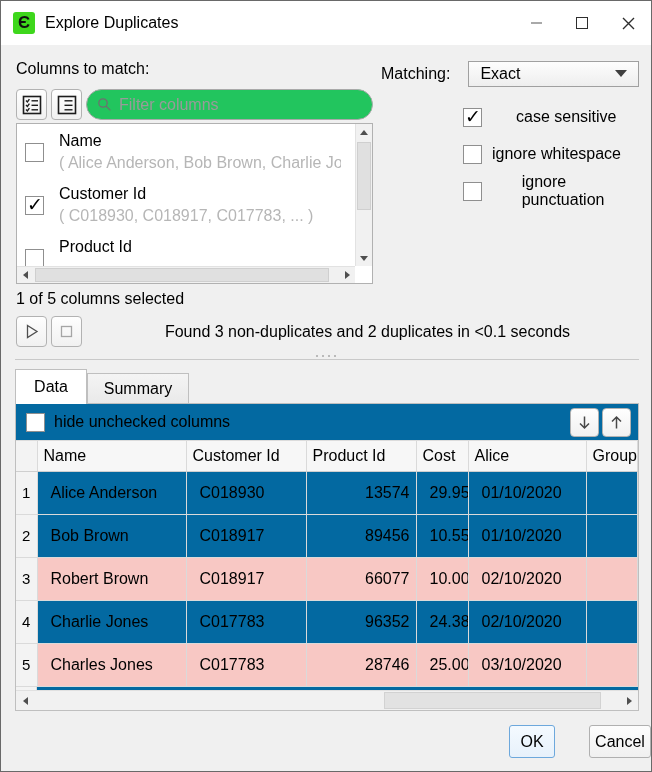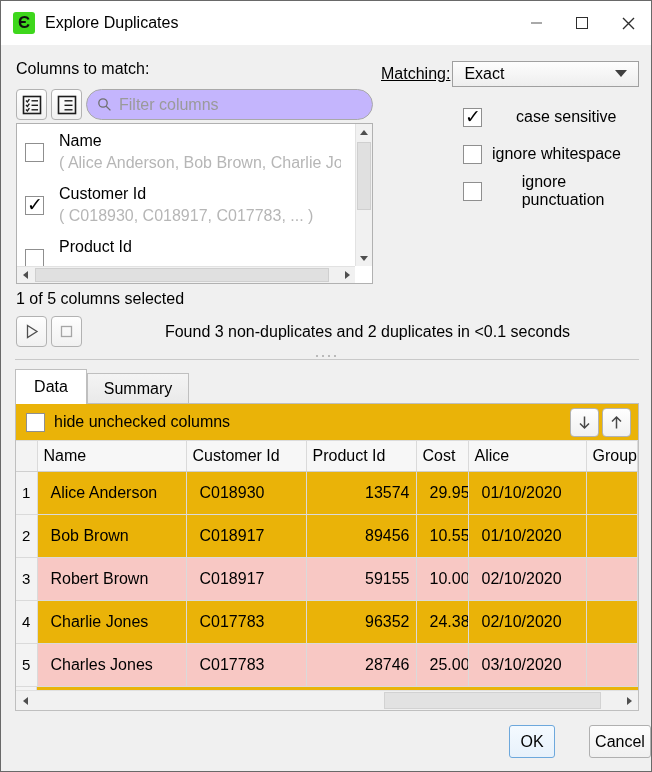--- a/index.html
+++ b/index.html
@@ -17,21 +17,21 @@
   .title { margin-left:10px; }
   .win-controls { margin-left:auto; display:flex; height:100%; }
   .win-btn { width:46px; height:100%; display:flex; align-items:center; justify-content:center; }
   .min-glyph { width:11px; height:2px; background:#a9a9a9; }
   .max-glyph { width:12px; height:12px; border:1.4px solid #2e2e2e; }
   
   .lbl-columns { position:absolute; left:15px; top:59px; }
   .tool-btn { position:absolute; top:88px; width:31px; height:31px; border:1px solid #b2b2b2; border-radius:4px;
               background:linear-gradient(#fefefe,#f1f1f1); display:flex; align-items:center; justify-content:center; }
   .btn-checkall { left:15px; } .btn-uncheckall { left:50px; }
-  .search { position:absolute; left:85px; top:88px; width:287px; height:31px; background:#c4b5fd;
+  .search { position:absolute; left:85px; top:88px; width:287px; height:31px; background:#22c55e;
             border:1px solid #a9a9a9; border-radius:16px; display:flex; align-items:center; padding:0 10px; }
   .search input { flex:1; border:none; outline:none; background:transparent; font:inherit; color:#222; margin-left:7px; }
   .search input::placeholder { color:#9a9a9a; }
   .collist { position:absolute; left:15px; top:122px; width:357px; height:161px; background:#fff;
              border:1px solid #b1b1b1; overflow:hidden; }
   .colitem { position:relative; height:53px; padding:5px 0 0 8px; display:flex; }
   .colitem .cb { margin-top:14px; flex:0 0 auto; }
   .colitem-text { margin-left:15px; width:282px; overflow:hidden; white-space:nowrap; }
   .colitem-name { line-height:23px; }
   .colitem-sample { line-height:21px; color:#b6b6b6; }
@@ -47,21 +47,21 @@
   .collist .vscroll .sb-arrow { position:absolute; left:0; right:0; height:16px; }
   .collist .vscroll .up { top:0; } .collist .vscroll .down { bottom:0; }
   .collist .vscroll .thumb { position:absolute; left:1px; right:1px; top:18px; height:68px; background:#e0e0e0; border:1px solid #cfcfcf; }
   .collist .hscroll { position:absolute; left:0; right:17px; bottom:0; height:17px; background:#f1f1f1; border-top:1px solid #e2e2e2; }
   .collist .hscroll .sb-arrow { position:absolute; top:0; bottom:0; width:16px; }
   .collist .hscroll .left { left:0; } .collist .hscroll .right { right:0; }
   .collist .hscroll .thumb { position:absolute; top:1px; bottom:1px; left:18px; right:26px; background:#e0e0e0; border:1px solid #cfcfcf; }
   .count-label { position:absolute; left:15px; top:289px; }
   
   .matching-row { position:absolute; left:380px; top:57px; width:258px; height:31px; display:flex; align-items:center; }
-  .matching-label { margin-right:2px;text-decoration:underline; }
+  .matching-label { margin-right:18px; }
   .dropdown { flex:1; height:26px; border:1px solid #a0a0a0; background:linear-gradient(#fdfdfd,#eeeeee);
               display:flex; align-items:center; padding:0 11px; }
   .dropdown .value { flex:1; }
   .dd-arrow { width:0;height:0;border-left:6px solid transparent;border-right:6px solid transparent;border-top:7px solid #3f3f3f; }
   .opt { position:absolute; left:462px; height:22px; display:flex; align-items:center; gap:10px; }
   .opt-1 { top:105px;gap:34px; } .opt-2 { top:142px; } .opt-3 { top:179px;gap:40px; }
   
   .run-btn { position:absolute; top:315px; width:31px; height:31px; border:1px solid #b2b2b2; border-radius:4px;
              background:linear-gradient(#fefefe,#f1f1f1); display:flex; align-items:center; justify-content:center; }
   .run-play { left:15px; } .run-stop { left:50px; }
@@ -70,21 +70,21 @@
   .splitter { position:absolute; left:14px; top:358px; width:624px; height:1px; background:#c9c9c9; }
   .splitter-dots { position:absolute; left:50%; top:354px; transform:translateX(-50%); display:flex; gap:4px; }
   .splitter-dots i { width:2px; height:2px; background:#a8a8a8; border-radius:50%; }
   
   .tab { display:flex; align-items:center; justify-content:center; }
   .tab-data { position:absolute; left:14px; top:368px; width:72px; height:35px; background:#fff;
               border:1px solid #bfbfbf; border-bottom:none; z-index:3; }
   .tab-summary { position:absolute; left:86px; top:372px; width:102px; height:31px;
               background:linear-gradient(#f4f4f4,#e9e9e9); border:1px solid #bfbfbf; border-bottom:none; z-index:1; }
   
-  .panel { position:absolute; left:14px; top:402px; width:624px; height:308px; background:#eab308;
+  .panel { position:absolute; left:14px; top:402px; width:624px; height:308px; background:#0369a1;
            border:1px solid #bfbfbf; z-index:2; display:flex; flex-direction:column; }
   .panel-controls { height:37px; flex:0 0 auto; display:flex; align-items:center; padding:0 7px 0 10px;
                     border-bottom:1px solid #dcdcdc; }
   .vopt { display:flex; align-items:center; gap:9px; margin-right:14px; }
   .panel-controls .spacer { flex:1; }
   .arrow-btn { width:29px; height:29px; border:1px solid #b2b2b2; border-radius:4px;
                background:linear-gradient(#fefefe,#f1f1f1); display:flex; align-items:center; justify-content:center; margin-left:3px; }
   .grid { border-collapse:collapse; table-layout:fixed; width:100%; flex:0 0 auto; }
   .grid th, .grid td { border-right:1px solid #dadada; border-bottom:1px solid #dadada;
                        padding:0 6px; overflow:hidden; white-space:nowrap; font-weight:normal; text-align:left; }
@@ -309,21 +309,21 @@
           <td>C018917</td>
           <td class="numcell">89456</td>
           <td class="numcell">10.55</td>
           <td>01/10/2020</td>
           <td></td>
         </tr>
         <tr class="dup">
           <td class="rownum">3</td>
           <td>Robert Brown</td>
           <td>C018917</td>
-          <td class="numcell">59155</td>
+          <td class="numcell">66077</td>
           <td class="numcell">10.00</td>
           <td>02/10/2020</td>
           <td></td>
         </tr>
         <tr>
           <td class="rownum">4</td>
           <td>Charlie Jones</td>
           <td>C017783</td>
           <td class="numcell">96352</td>
           <td class="numcell">24.38</td>

